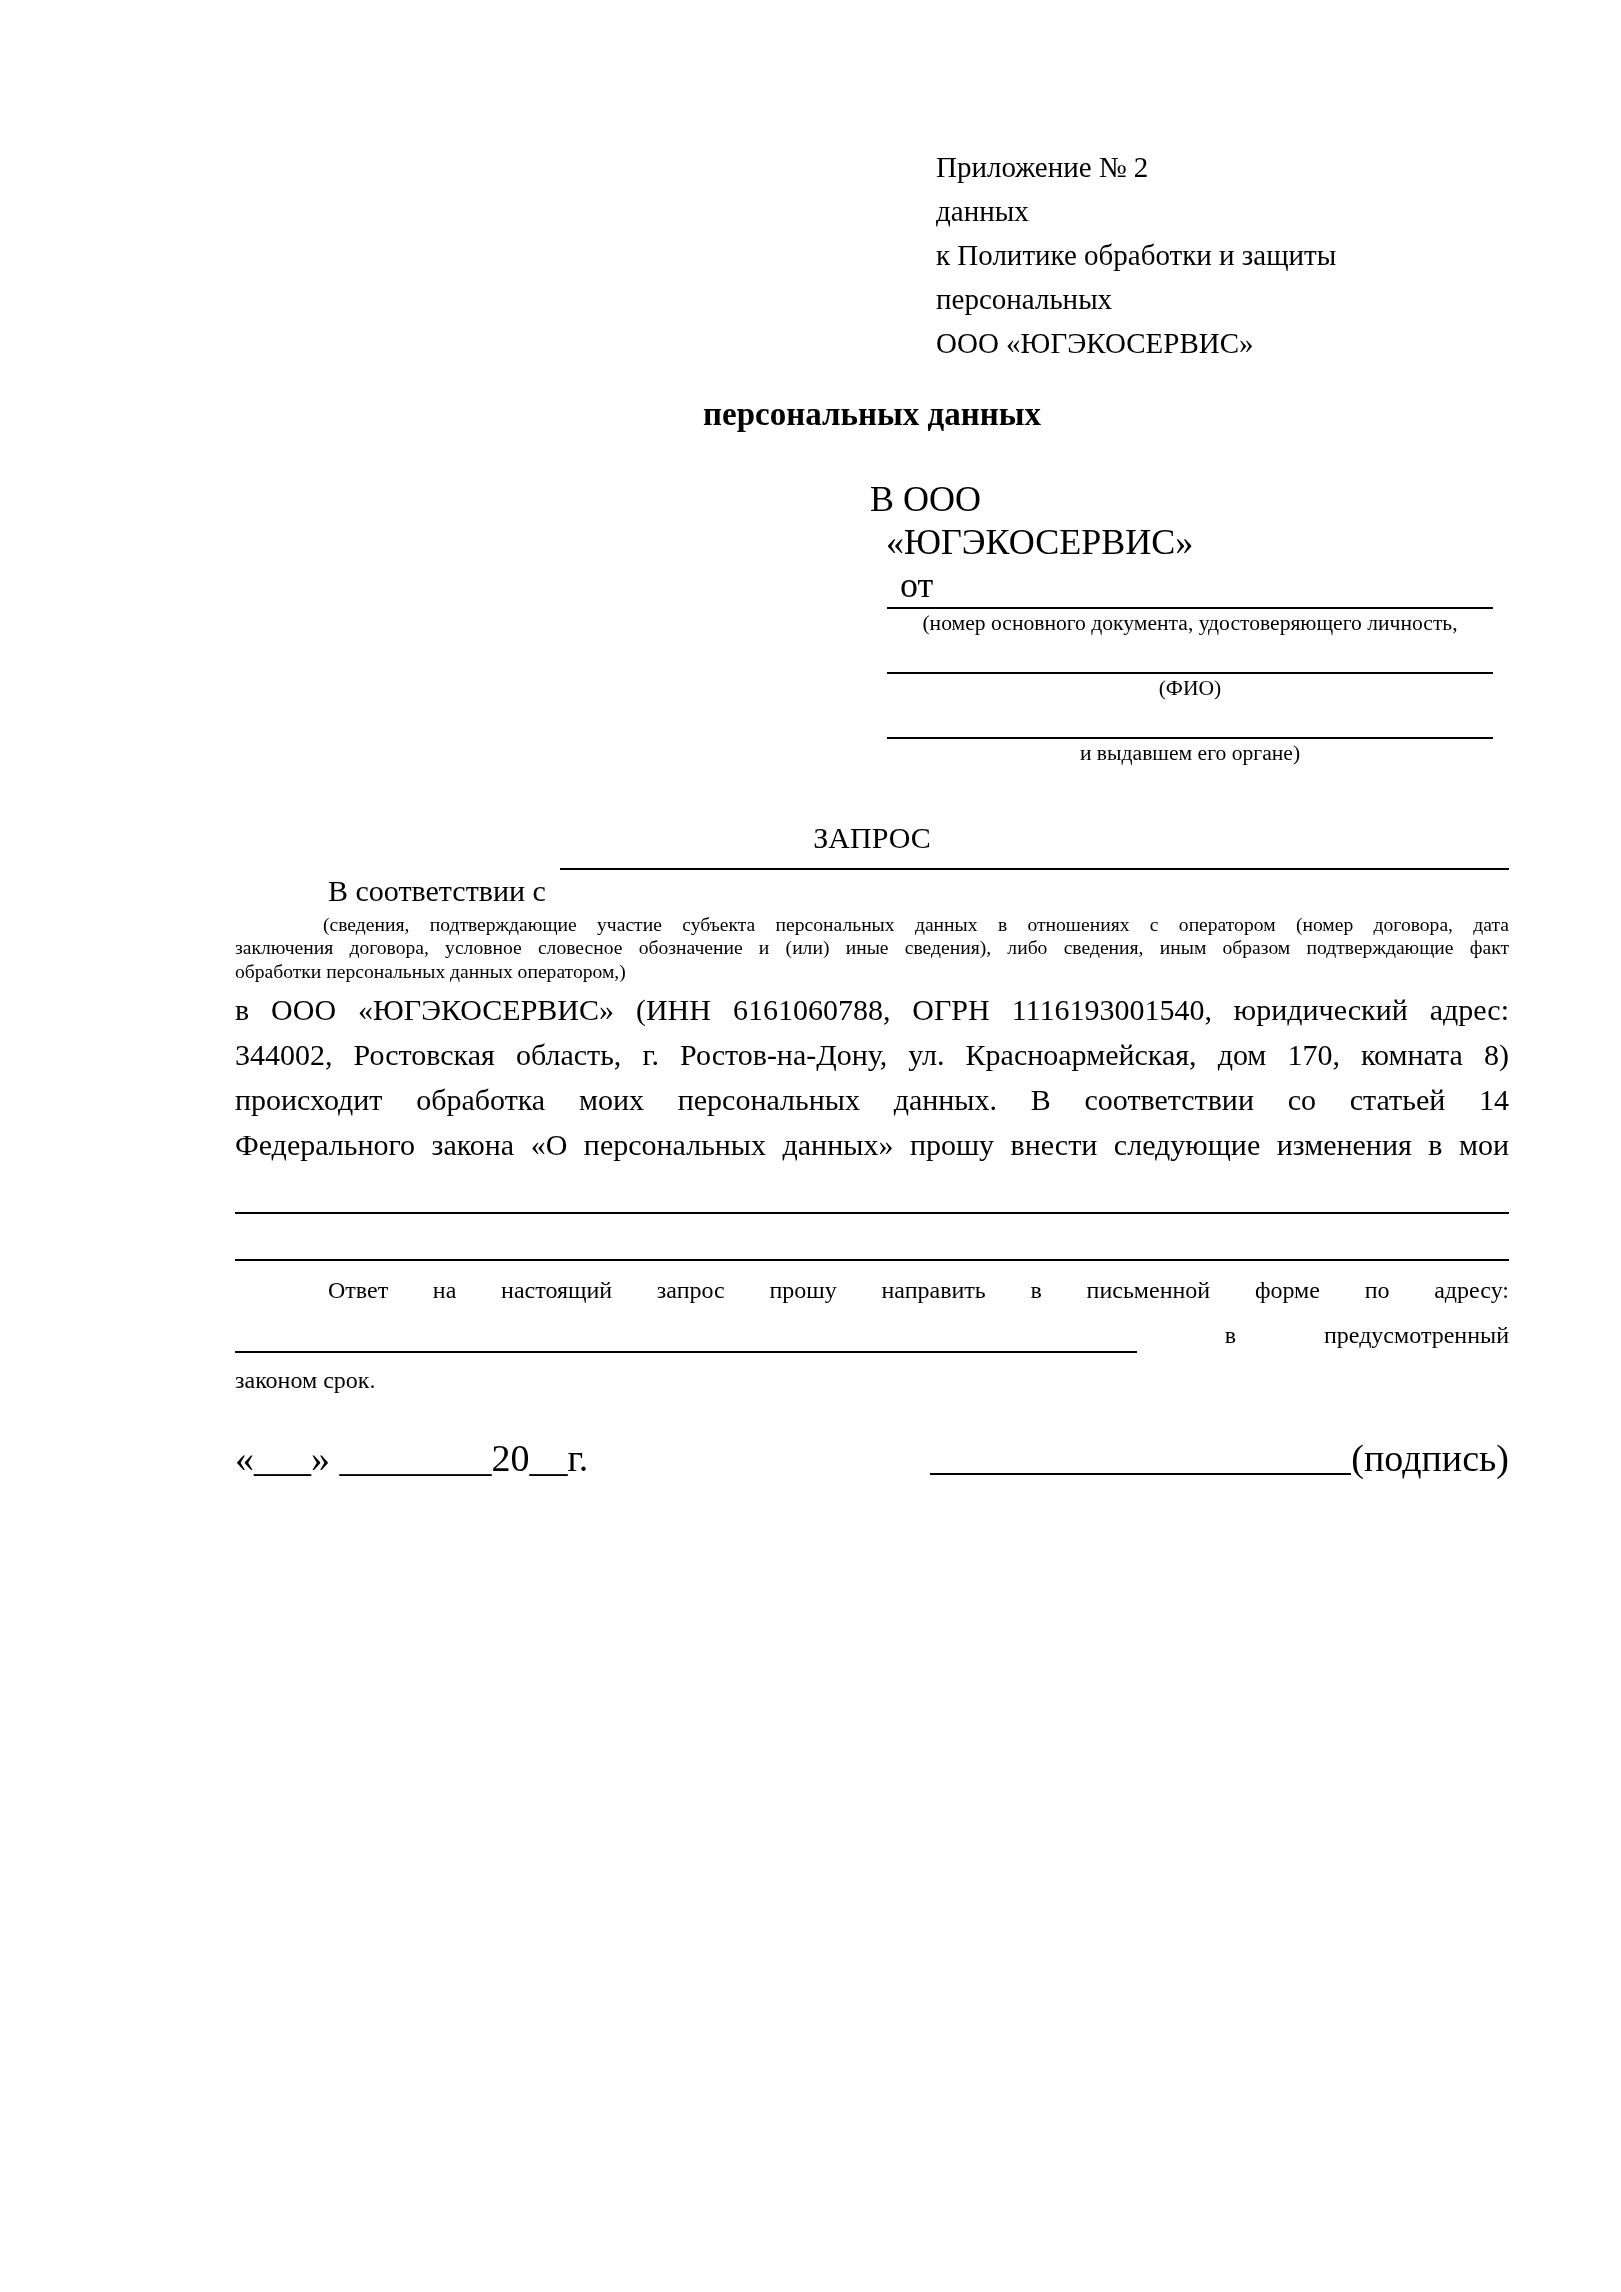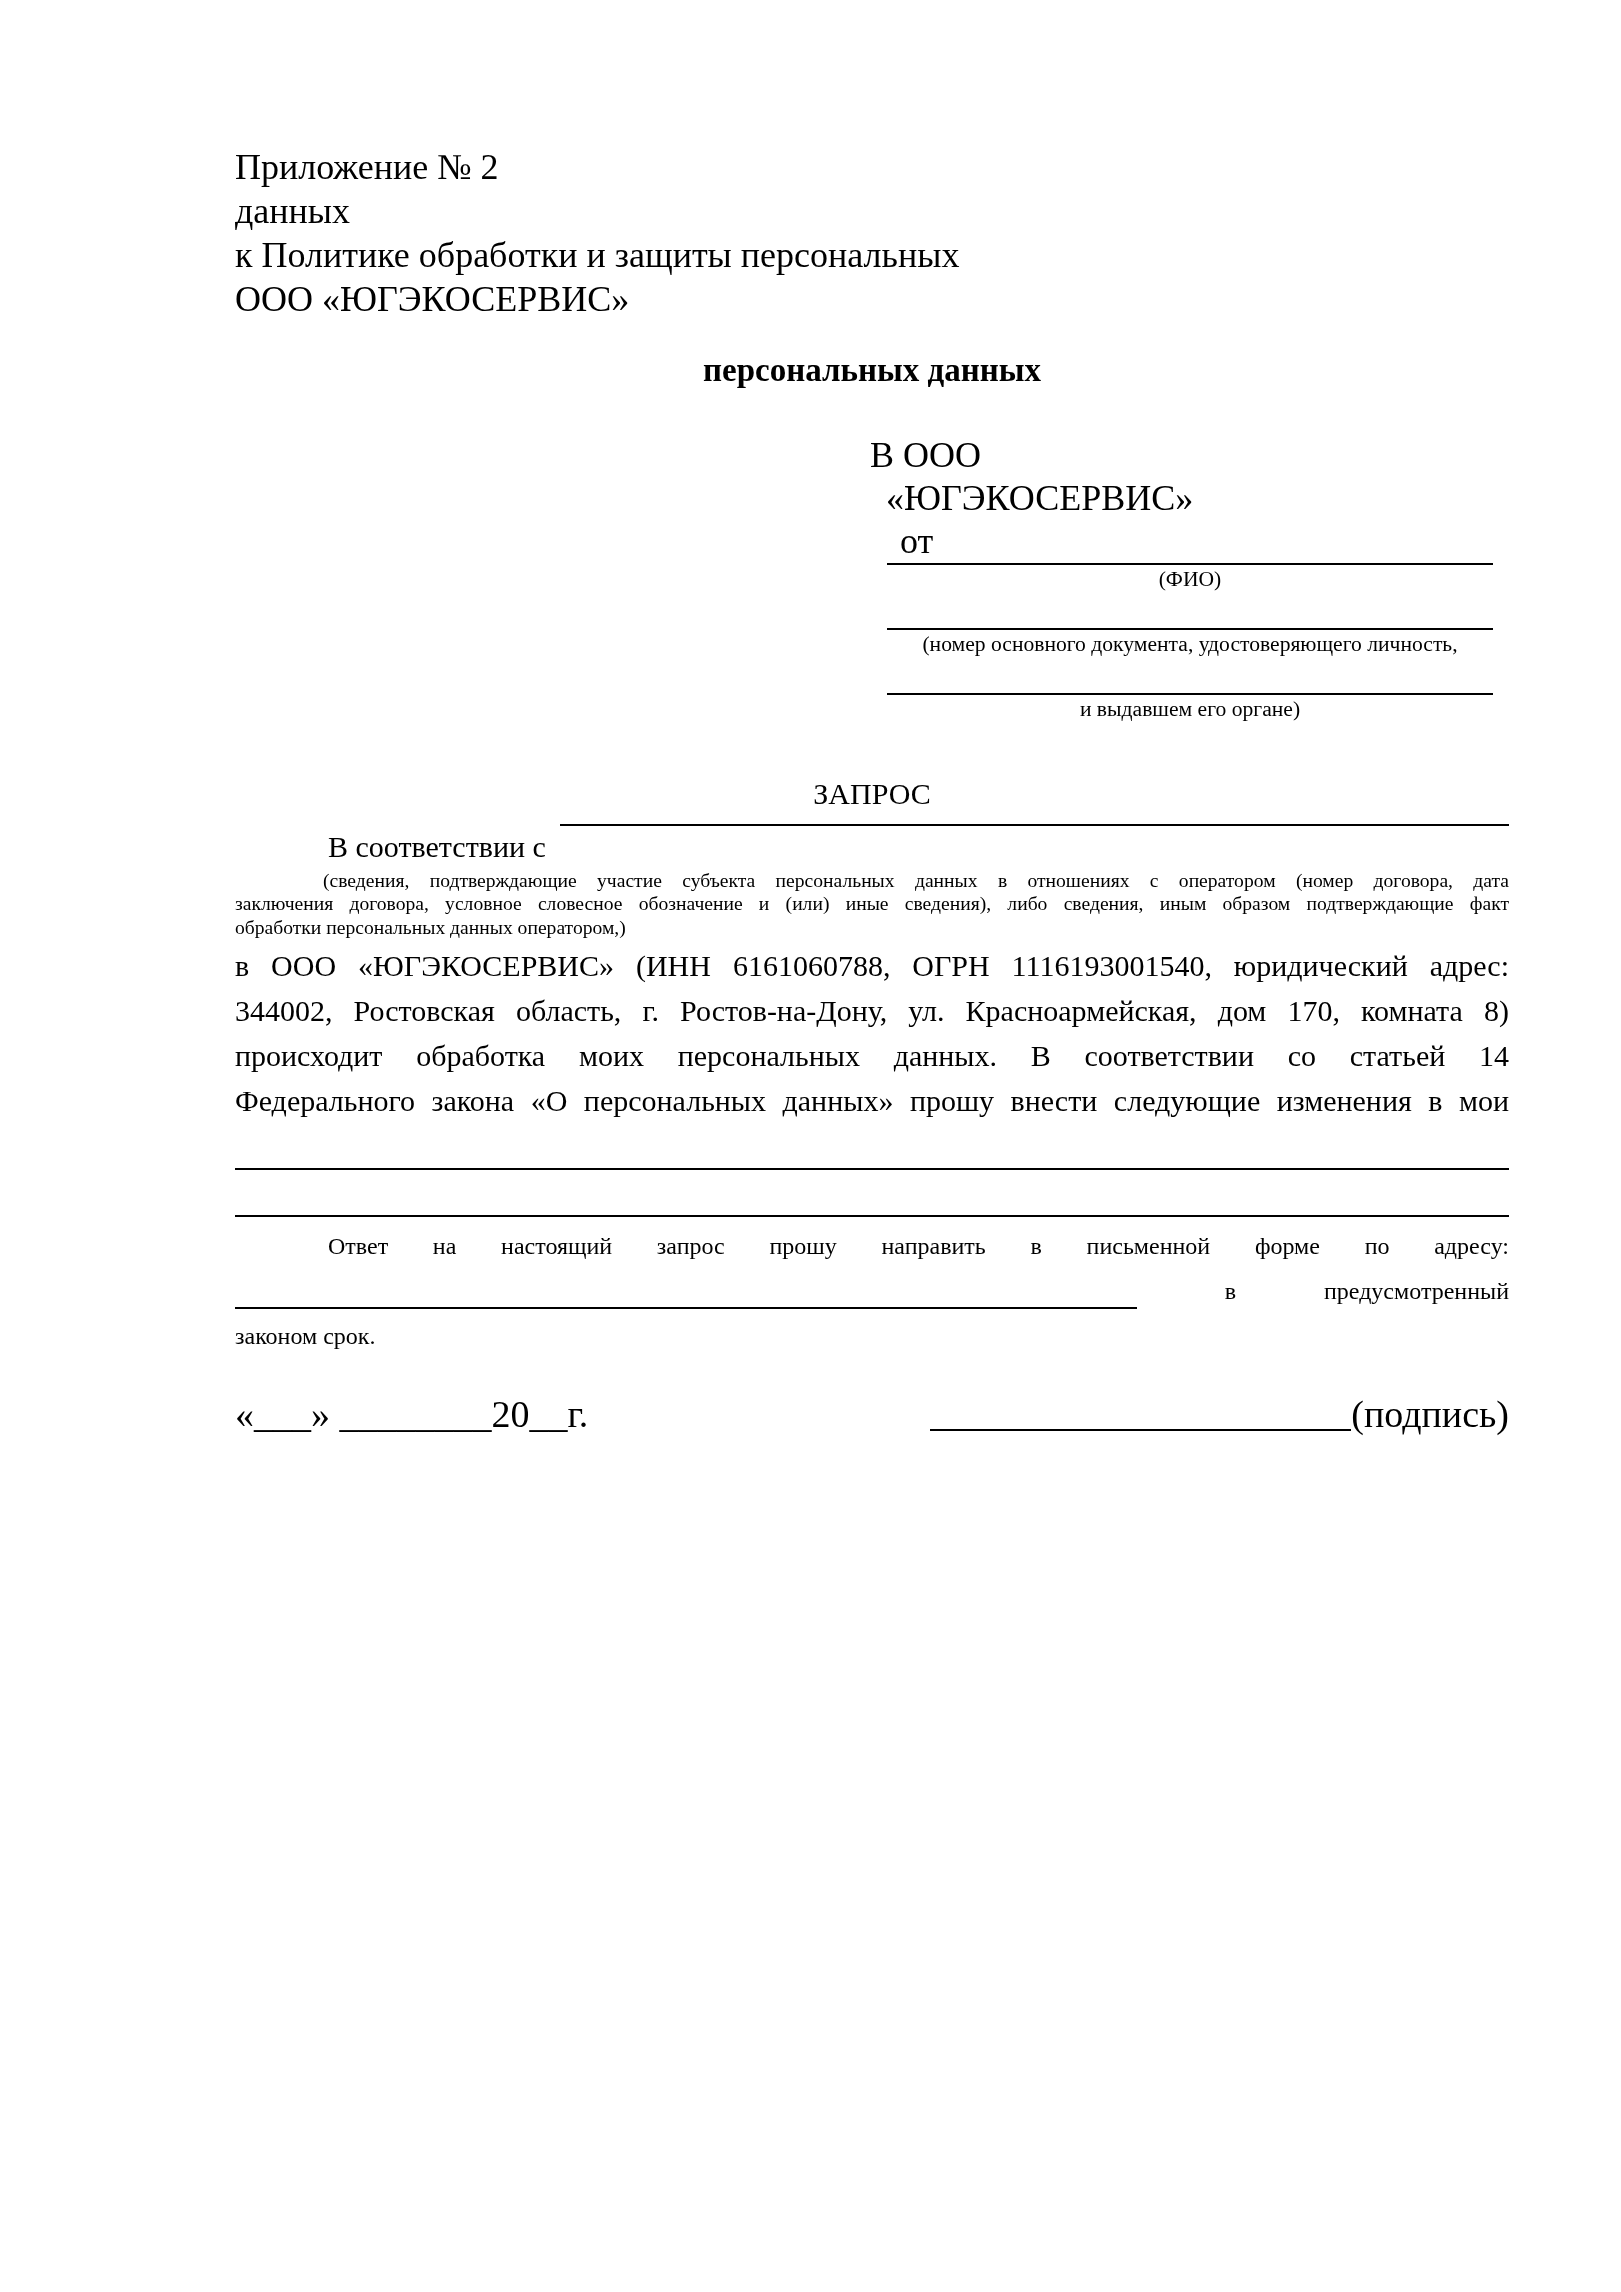--- a/index.html
+++ b/index.html
@@ -8,21 +8,22 @@
     width: 1621px;
     height: 2293px;
     background: #ffffff;
     color: #000000;
     font-family: "Liberation Serif", "DejaVu Serif", serif;
     box-sizing: border-box;
     padding: 145px 112px 0 235px;
     overflow: hidden;
   }
   .annex {
-    font-size: 36px;
+    margin-left: 701px;
+    font-size: 29px;
     line-height: 44px;
   }
   .doc-title {
     margin-top: 25.5px;
     text-align: center;
     font-weight: bold;
     font-size: 33px;
     line-height: 46px;
   }
   .addressee {
@@ -130,24 +131,24 @@
   </div>
 
   <div class="addressee">
     <div class="addr-1">В ООО</div>
     <div class="addr-2">«ЮГЭКОСЕРВИС»</div>
     <div class="addr-3">от</div>
   </div>
 
   <div class="blanks">
     <div class="blank-unit">
-      <span>(ФИО)</span>
+      <span>(номер основного документа, удостоверяющего личность,</span>
     </div>
     <div class="blank-unit">
-      <span>(номер основного документа, удостоверяющего личность,</span>
+      <span>(ФИО)</span>
     </div>
     <div class="blank-unit">
       <span>и выдавшем его органе)</span>
     </div>
   </div>
 
   <div class="request-heading">ЗАПРОС</div>
 
   <div class="intro-line">
     <span class="intro-prefix">В соответствии с</span>

